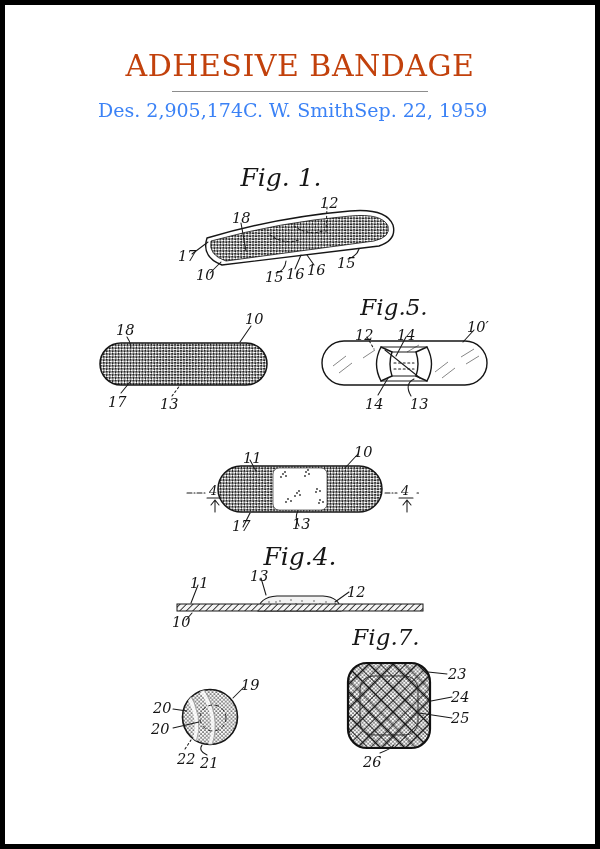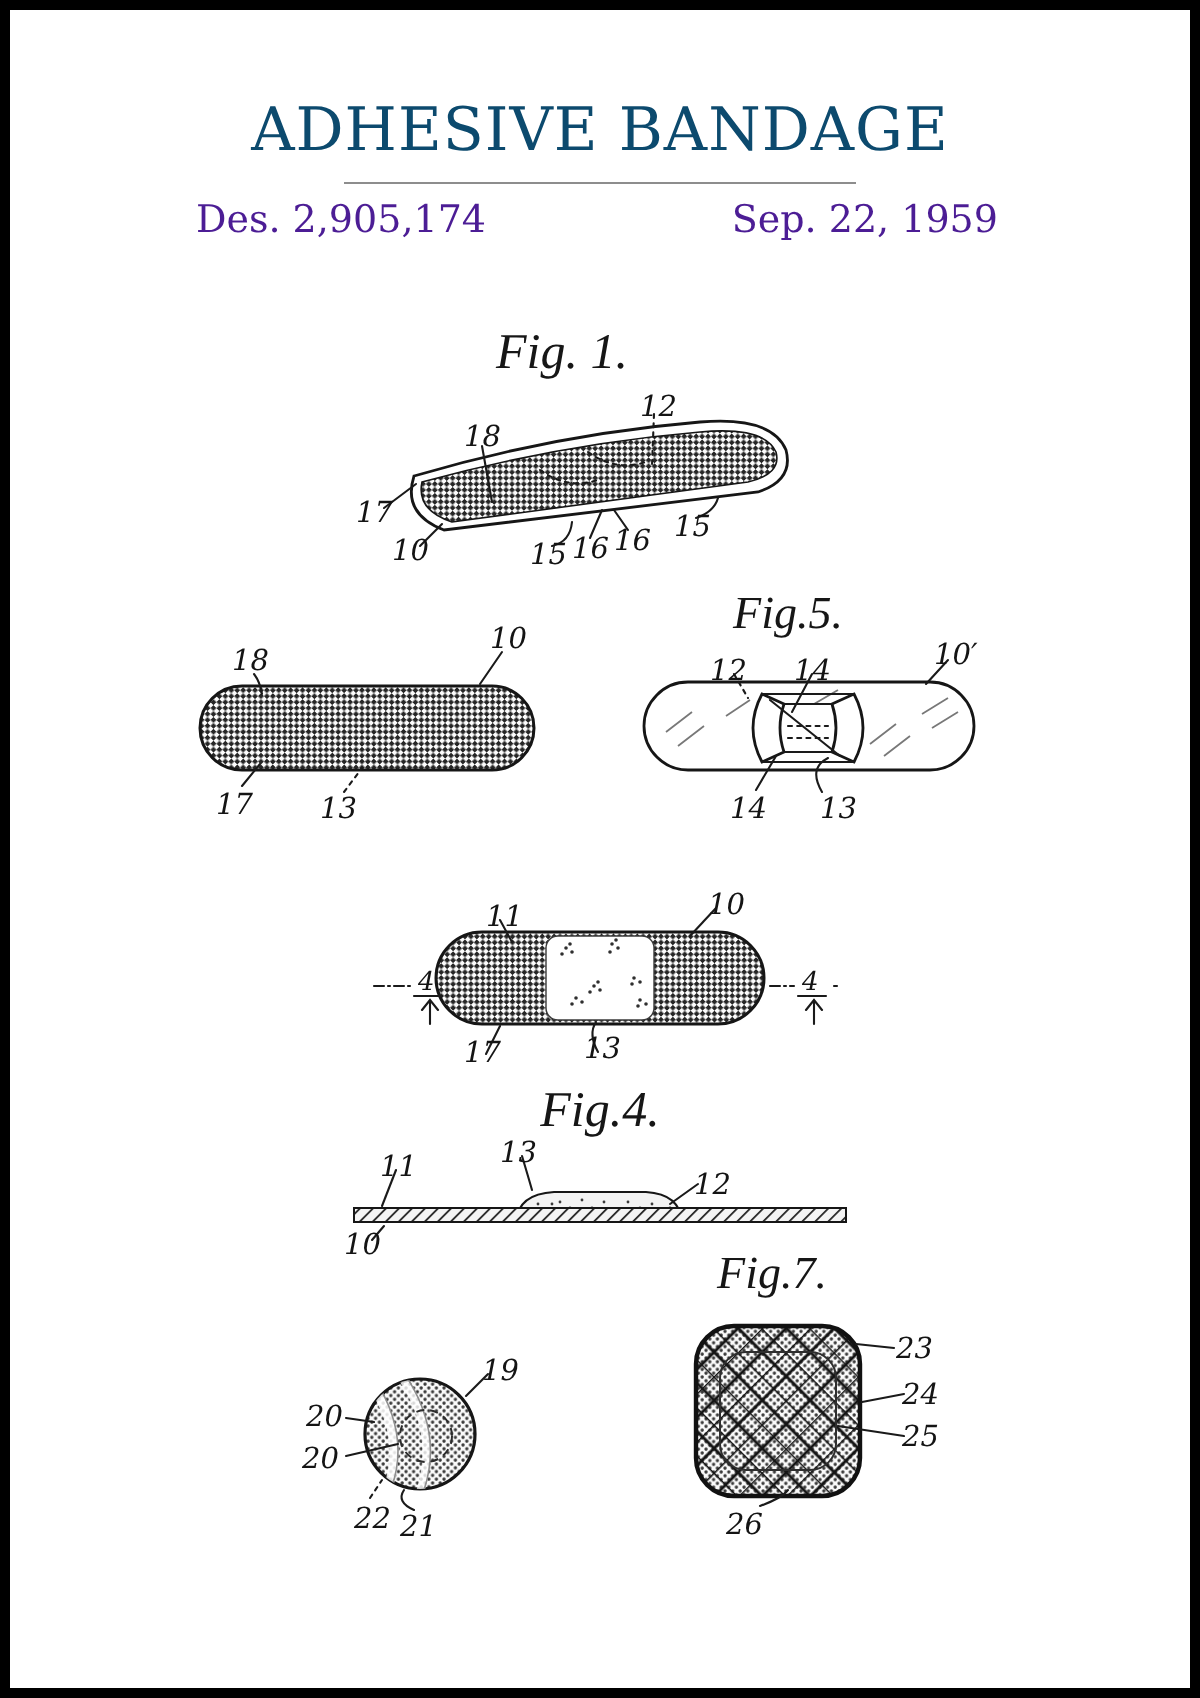--- a/index.html
+++ b/index.html
@@ -1,44 +1,45 @@
 <!DOCTYPE html>
 <html><head>
 <meta charset="utf-8">
 <style>
   html,body{margin:0;padding:0;background:#e8e8e8;}
   .page{position:relative;width:600px;height:849px;background:#ffffff;overflow:hidden;
         font-family:"DejaVu Serif",serif;color:#1a1a1a;}
   .frame{position:absolute;inset:0;border:5px solid #000;pointer-events:none;z-index:50;}
   .title{position:absolute;top:48px;left:0;width:600px;text-align:center;
-         font-size:30px;letter-spacing:.5px;color:#0c4a6e;}
+         font-size:30px;letter-spacing:.5px;color:#c2410c;}
   .rule{position:absolute;top:91px;left:172px;width:256px;height:1px;background:#8d8d8d;}
   .byline{position:absolute;top:99px;left:98px;width:401px;display:flex;
-          justify-content:space-between;font-size:19px;color:#4c1d95;}
+          font-size:19px;color:#3b82f6;}
   .fig-h{position:absolute;width:100px;text-align:center;font-style:italic;
-         font-size:23px;color:#161616;white-space:nowrap;font-family:Liberation Serif, serif;}
+         font-size:23px;color:#161616;white-space:nowrap;}
   .fig-h.big{font-size:25px;}
   svg.fig{position:absolute;overflow:visible;}
   .ol{fill:#ffffff;stroke:#161616;stroke-width:1.4;}
   .ld{stroke:#1a1a1a;stroke-width:1.05;fill:none;stroke-linecap:round;}
   .ldd{stroke-dasharray:2 2.6;}
   .shine{stroke:#787878;stroke-width:.9;fill:none;}
   .lbl{font-family:"DejaVu Serif",serif;font-style:italic;font-size:14.5px;fill:#141414;}
   .sm{font-size:13px;}
 </style>
 </head>
 <body>
 
 <div class="page">
   <div class="frame"></div>
 
   <div class="title">ADHESIVE BANDAGE</div>
   <div class="rule"></div>
   <div class="byline">
     <span>Des. 2,905,174</span>
+    <span>C. W. Smith</span>
     <span>Sep. 22, 1959</span>
   </div>
 
   <svg width="0" height="0" style="position:absolute">
     <defs>
       <pattern id="ck" width="4.2" height="4.2" patternUnits="userSpaceOnUse" patternTransform="rotate(45)">
         <rect width="4.2" height="4.2" fill="#fcfcfc"></rect>
         <rect width="2.1" height="2.1" fill="#262626"></rect>
         <rect x="2.1" y="2.1" width="2.1" height="2.1" fill="#262626"></rect>
       </pattern>

